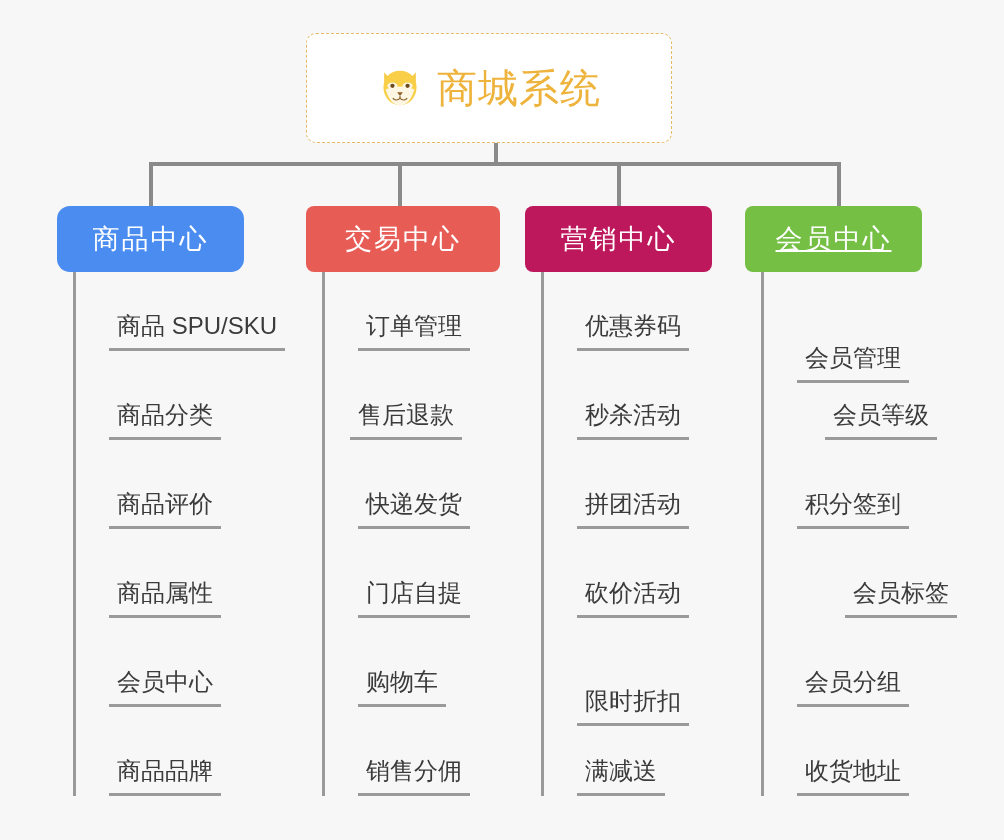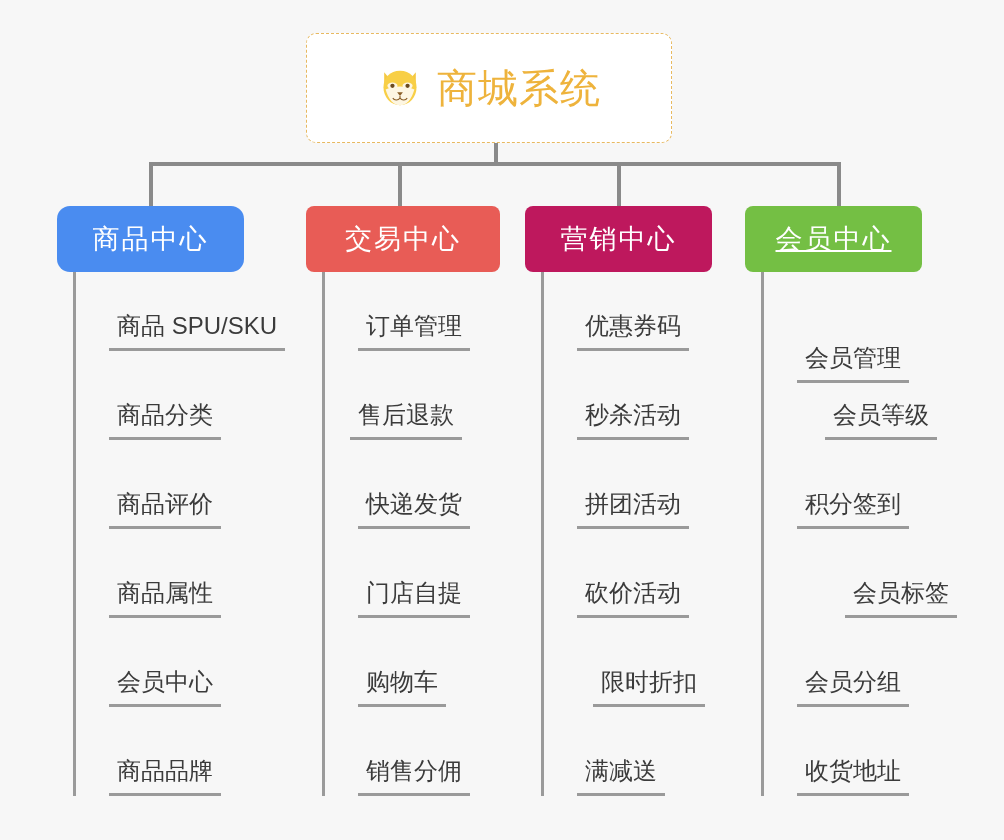--- a/index.html
+++ b/index.html
@@ -142,21 +142,21 @@
       <div class="leaf" style="left: 358px; top: 670px;">购物车</div>
       <div class="leaf" style="left: 358px; top: 759px;">销售分佣</div>
       <div class="cat-box" style="left: 525px; top: 206px; width: 187px; background: #be185d;">
         <span>营销中心</span>
       </div>
       <div class="spine" style="left: 541px; top: 272px; height: 524px; background: rgb(154, 154, 154);"></div>
       <div class="leaf" style="left: 577px; top: 314px;">优惠券码</div>
       <div class="leaf" style="left: 577px; top: 403px;">秒杀活动</div>
       <div class="leaf" style="left: 577px; top: 492px;">拼团活动</div>
       <div class="leaf" style="left: 577px; top: 581px;">砍价活动</div>
-      <div class="leaf" style="left: 577px; top: 670px; margin-left: 16px;">限时折扣</div>
+      <div class="leaf" style="left: 577px; top: 689px;">限时折扣</div>
       <div class="leaf" style="left: 577px; top: 759px;">满减送</div>
       <div class="cat-box" style="left: 745px; top: 206px; width: 177px; background: rgb(116, 191, 68); text-decoration: underline;">
         <span>会员中心</span>
       </div>
       <div class="spine" style="left: 761px; top: 272px; height: 524px; background: rgb(154, 154, 154);"></div>
       <div class="leaf" style="left: 797px; top: 314px; margin-top: 32px;">会员管理</div>
       <div class="leaf" style="left: 797px; top: 403px; margin-left: 28px;">会员等级</div>
       <div class="leaf" style="left: 797px; top: 492px;">积分签到</div>
       <div class="leaf" style="left: 797px; top: 581px; margin-left: 48px;">会员标签</div>
       <div class="leaf" style="left: 797px; top: 670px;">会员分组</div>

